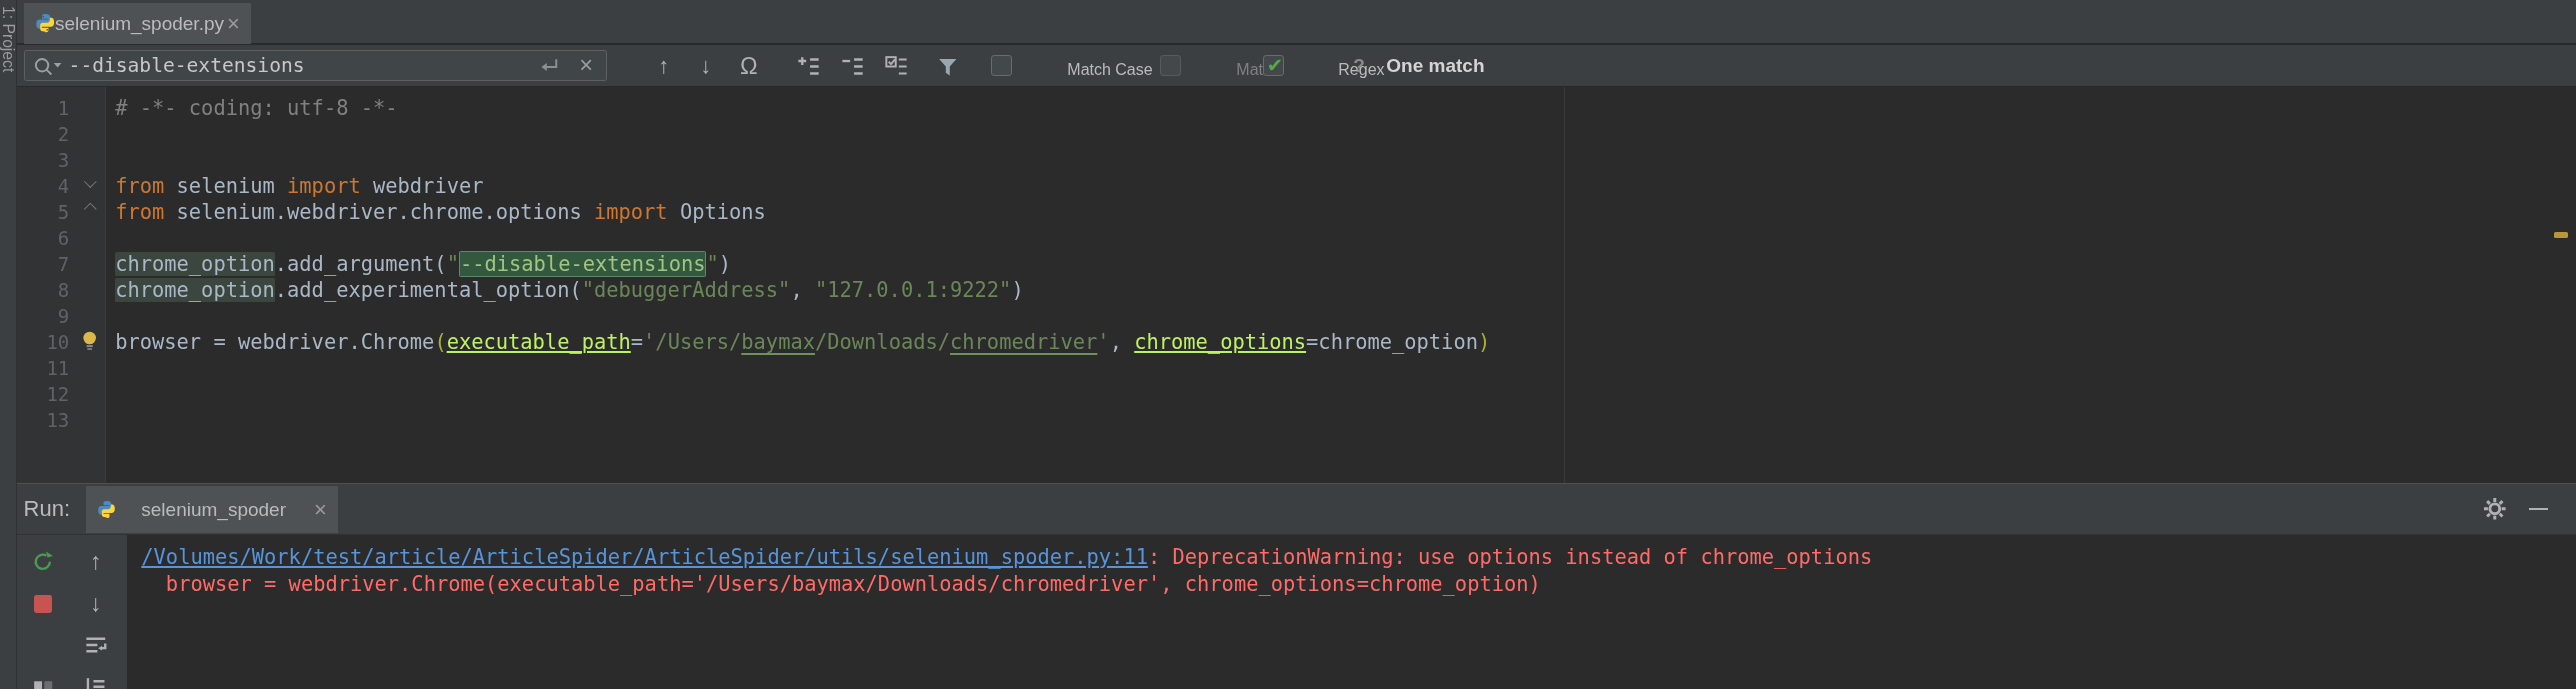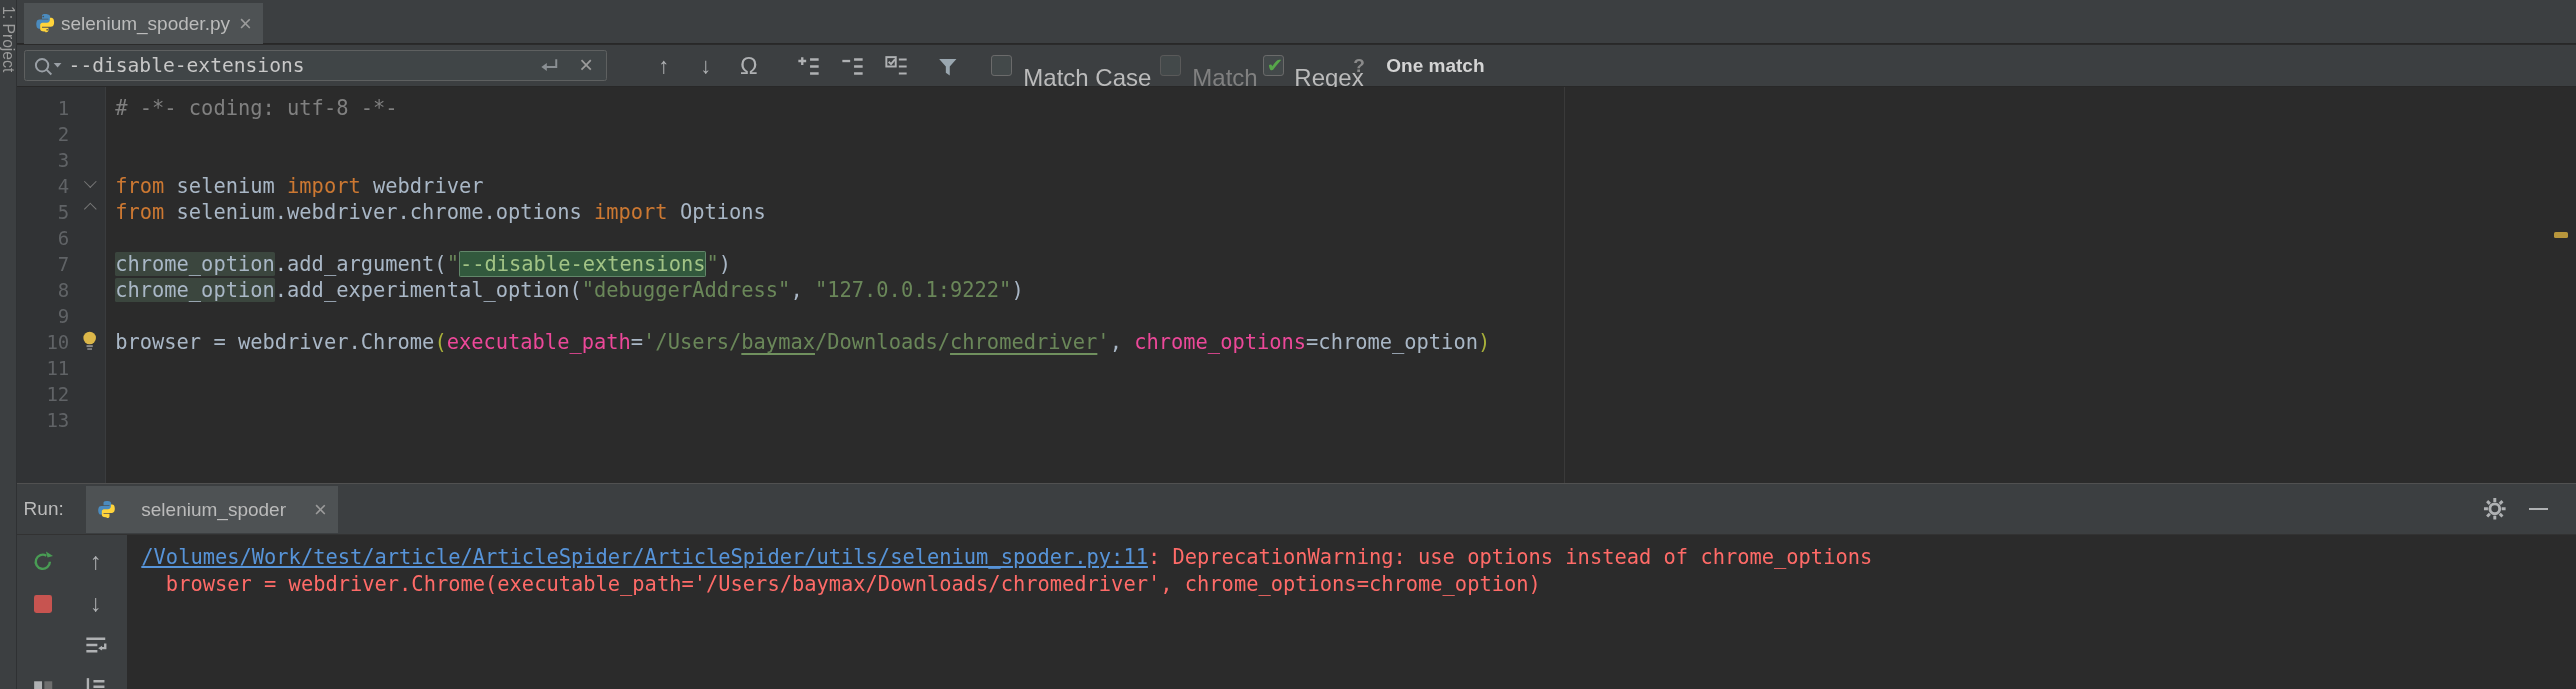--- a/index.html
+++ b/index.html
@@ -9,67 +9,67 @@
     background:#2b2b2b; font-family:"Liberation Sans",sans-serif;
     -webkit-font-smoothing:antialiased;
   }
 
   
   .tool-stripe { position:absolute; left:0; top:0; width:17.3px; height:690px; background:#3c3f41; border-right:0.8px solid #2f3133; }
   .stripe-label { position:absolute; top:6.3px; left:17.3px; transform-origin:0 0; transform:rotate(90deg); white-space:nowrap; font-size:15.7px; color:#9b9b9b; }
 
   
   .tabbar { position:absolute; left:17.3px; top:0; right:0; height:44px; background:#3c3f41; border-bottom:0.8px solid #282828; }
-  .tab { position:absolute; left:6.3px; top:3.1px; height:41px; background:#4e5254; display:flex; align-items:center; gap:6px; padding:0 11px; }
+  .tab { position:absolute; left:6.3px; top:3.1px; height:41px; background:#4e5254; display:flex; align-items:center; gap:0; padding:0 11px; }
   .tab-label { color:#bbbbbb; font-size:19px; }
   .tab-close { color:#9b9b9b; font-size:22px; line-height:22px; margin-left:3.1px; cursor:default; }
 
   
   .findbar { position:absolute; left:17.3px; top:45px; right:0; height:42px; background:#3c3f41; border-bottom:0.8px solid #282828; }
   .search-field { position:absolute; left:6.3px; top:4.7px; width:583px; height:31px; background:#404547; border:0.8px solid #5e6060; border-radius:2.4px; }
   .search-glyph { position:absolute; left:7.9px; top:4.7px; }
   .search-input { position:absolute; left:44px; top:0; width:440px; height:30px; background:transparent; border:none; outline:none; color:#c8c8c8; font:19.6px "DejaVu Sans Mono",monospace; }
   .field-enter { position:absolute; right:46px; top:5.5px; }
   .field-clear { position:absolute; right:12.6px; top:1.6px; color:#9b9b9b; font-size:23.6px; }
   .fb-btn { position:absolute; top:3.9px; width:35px; height:35px; display:flex; align-items:center; justify-content:center; color:#afb1b3; font-size:22px; }
   .fb-prev { left:629px; } .fb-next { left:671px; } .fb-findall { left:714px; font-size:23.6px; }
   .fb-add { left:774px; } .fb-remove { left:818px; } .fb-select { left:862px; } .fb-filter { left:913px; }
   .checkbox { position:absolute; top:10.2px; width:21px; height:21px; background:#43494a; border:0.8px solid #6b6b6b; border-radius:3.1px; }
   .checkbox.checked::after { content:"✔"; position:absolute; left:2.4px; top:-2.4px; font-size:19.6px; color:#57a64a; }
   .cb-case { left:974px; } .cb-words { left:1143px; border-color:#5a5a5a; } .cb-regex { left:1246px; }
-  .fb-label { position:absolute; top:12px; height:42px; line-height:42px; font-size:24px; color:#bbbbbb; }
+  .fb-label { position:absolute; top:4px; height:42px; line-height:42px; font-size:16px; color:#bbbbbb;margin-left:44px; }
   .lb-case { left:1006px; } .lb-words { left:1175px; color:#808080; } .lb-regex { left:1277px; }
   .fb-help { position:absolute; left:1336px; top:0; height:42px; line-height:42px; font-size:19px; color:#8a8a8a; font-weight:bold; }
   .fb-result { position:absolute; left:1369px; top:0; height:42px; line-height:42px; font-size:19px; color:#d4d4d4; font-weight:bold; }
 
   
   .editor { position:absolute; left:17.3px; top:87px; right:0; height:396px; background:#2b2b2b; overflow:hidden; }
   .gutter { position:absolute; left:0; top:0; bottom:0; width:89px; background:#313335; border-right:0.8px solid #3a3c3e; padding-top:7.9px; }
   .gutter-line { height:26px; line-height:26px; text-align:right; padding-right:36px; color:#606366; font:19px/26px "DejaVu Sans Mono",monospace; }
   .code-area { position:absolute; left:90px; top:0; right:0; bottom:0; padding:7.9px 0 0 7.9px; }
   .code-line { height:26px; white-space:pre; font:20.4px/26px "DejaVu Sans Mono",monospace; color:#a9b7c6; }
   .tok-com { color:#808080; }
   .tok-kw { color:#cc7832; }
-  .tok-named { color:#ec4899; }
+  .tok-named { color:#bef264;text-decoration:underline; }
   .tok-str { color:#6a8759; }
   .tok-brace { color:#a8b03a; }
   .tok-hl { background:#3b463e; border-radius:1.6px; }
   .tok-match { background:#32593d; border:0.8px solid #62876a; border-radius:1.6px; color:#a2c385; }
   .tok-url { text-decoration:underline; text-underline-offset:3.1px; }
   .tok-spell { text-decoration:underline; text-decoration-color:#70905e; text-underline-offset:3.9px; }
   .wrap-guide { position:absolute; left:1547px; top:0; bottom:0; width:0.8px; background:#3a3a3a; }
   .fold-marker { position:absolute; width:8.6px; height:8.6px; border-right:1.6px solid #787878; border-bottom:1.6px solid #787878; }
   .fold-down { left:69px; top:90px; transform:rotate(45deg); }
   .fold-up { left:69px; top:118px; transform:rotate(-135deg); }
   .bulb { position:absolute; left:64px; top:244px; }
   .stripe-mark { position:absolute; right:7.9px; top:145px; width:14px; height:6.3px; background:#b8963c; border-radius:1.6px; }
 
   
   .runpanel { position:absolute; left:17.3px; top:483px; right:0; height:207px; background:#3c3f41; border-top:0.8px solid #515151; overflow:hidden; }
-  .run-label { position:absolute; left:6.3px; top:0; height:50px; line-height:50px; color:#bbbbbb; font-size:19px; }
+  .run-label { position:absolute; left:6.3px; top:0; height:50px; line-height:50px; color:#bbbbbb; font-size:22px; }
   .run-tab { position:absolute; left:69px; top:2.4px; height:47px; background:#4e5254; display:flex; align-items:center; gap:25px; padding:0 11px; }
   .run-gear { position:absolute; right:69px; top:12.6px; }
   .run-min { position:absolute; right:28px; top:23.6px; width:19px; height:2.4px; background:#afb1b3; }
   .run-toolbar { position:absolute; left:0; top:50px; bottom:0; width:110px; background:#3c3f41; border-top:0.8px solid #323232; }
   .tb-btn { position:absolute; width:35px; height:35px; display:flex; align-items:center; justify-content:center; color:#afb1b3; font-size:23.6px; }
   .tb-c1 { left:7.9px; } .tb-c2 { left:61px; }
   .tb-r1 { top:9.4px; } .tb-r2 { top:51px; } .tb-r3 { top:93px; } .tb-r4 { top:134px; }
   .stop-square { width:18px; height:18px; background:#c75450; border-radius:2.4px; }
   .console { position:absolute; left:110px; top:50px; right:0; bottom:0; background:#2b2b2b; border-top:0.8px solid #323232; padding:9.4px 0 0 14px; }
   .console-line { white-space:pre; font:20.4px/27px "DejaVu Sans Mono",monospace; }

